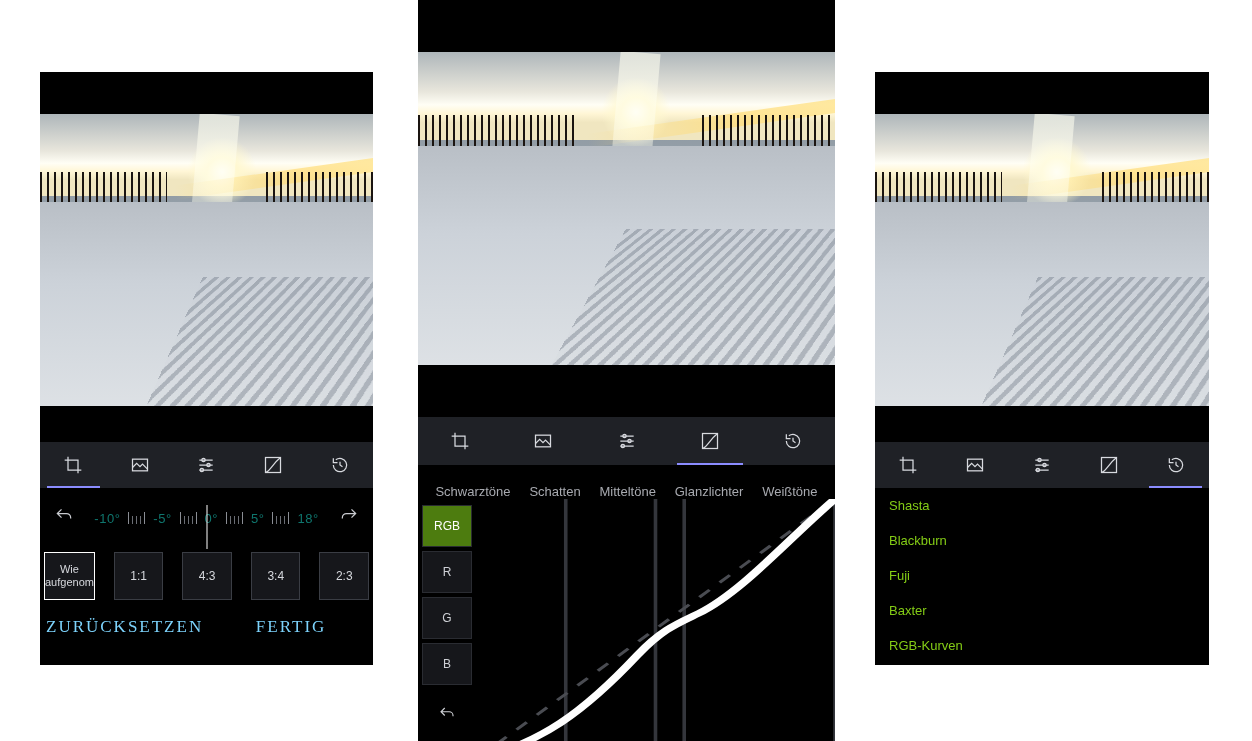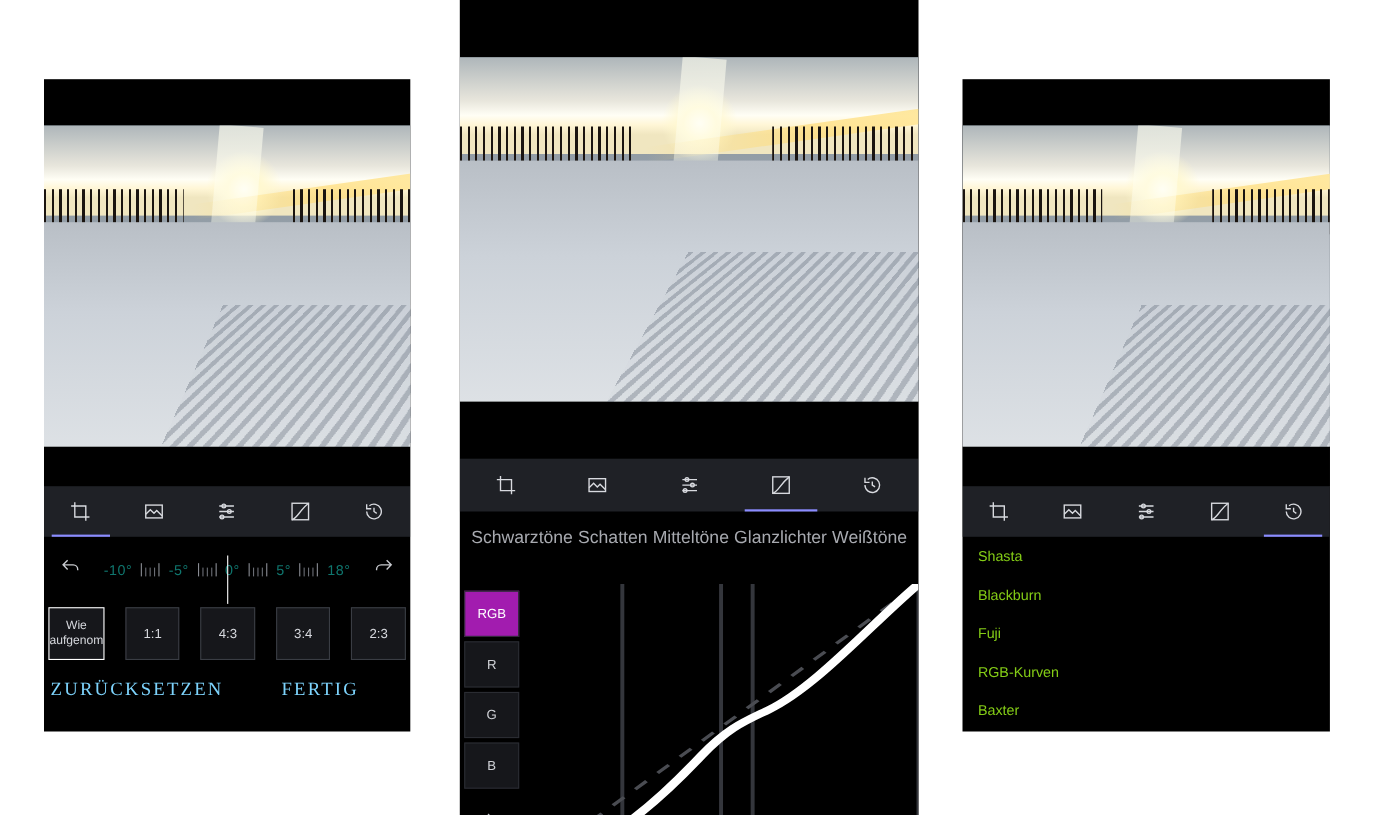--- a/index.html
+++ b/index.html
@@ -40,26 +40,26 @@
   .ticks{display:flex;align-items:flex-end;gap:3px;margin:0 3px}
   .ticks span{width:1px;height:8px;background:#6a6d74}
   .ticks span:first-child,.ticks span:last-child{height:12px;background:#8a8d94}
   .center-tick{position:absolute;left:50%;top:-6px;width:1px;height:44px;background:#fff;transform:translateX(-50%)}
   .aspect-row{display:flex;gap:19px;padding:0 4px;height:56px;align-items:center}
   .aspect-btn{flex:1;height:46px;border:1px solid #3a3d44;background:#16171b;color:#d6d8dd;font-size:12px;display:flex;align-items:center;justify-content:center;text-align:center;cursor:pointer;line-height:1.2}
   .aspect-btn.sel{border:1.5px solid #fff;font-size:11px}
   .footer{display:flex;height:46px;align-items:center}
   .footer button{flex:1;background:none;border:none;color:#7dd3fc;font-size:17px;letter-spacing:2px;cursor:pointer;font-family:Liberation Serif, serif}
   
-  .tone-row{display:flex;height:34px;align-items:flex-start;justify-content:space-around;padding:16px 8px;color:#a8aab0;font-size:16px}
+  .tone-row{display:flex;height:34px;align-items:flex-end;justify-content:space-around;padding:0 8px;color:#a8aab0;font-size:13px}
   .tone-row span{cursor:pointer}
   .curve-area{position:relative;height:260px;display:flex}
   .chan-col{width:50px;display:flex;flex-direction:column;gap:0;padding:4px}
   .chan-btn{height:40px;margin:2px 0;background:#16171b;border:1px solid #2a2c32;color:#cfd1d6;font-size:12px;display:flex;align-items:center;justify-content:center;cursor:pointer}
-  .chan-btn.sel{background:#a21caf;color:#fff}
+  .chan-btn.sel{background:#4d7c0f;color:#fff}
   .undo-btn{margin-top:10px;height:34px;display:flex;align-items:center;justify-content:center;cursor:pointer}
   .undo-btn svg{width:18px;height:18px;stroke:#cfd1d6;stroke-width:1.5;fill:none}
   .curve-plot{flex:1;position:relative}
   .curve-plot .grid line{stroke:#34363c;stroke-width:1}
   .curve-plot .diag{stroke:#4a4c52;stroke-width:1;stroke-dasharray:4 4}
   .curve-plot .curve{stroke:#fff;stroke-width:2.5;fill:none}
   
   .preset-list{display:flex;flex-direction:column}
   .preset-item{height:35px;padding:0 14px;display:flex;align-items:center;color:#84cc16;font-size:13px;cursor:pointer}
   .letterbox{height:36px;background:#000}
@@ -301,19 +301,19 @@
           <svg viewBox="0 0 24 24">
             <path d="M4 12a8 8 0 1 0 3-6.2M4 4v5h5"></path>
             <path d="M12 8v4l3 2"></path>
           </svg>
         </div>
   </div>
   <div class="preset-list">
     <div class="preset-item">Shasta</div>
     <div class="preset-item">Blackburn</div>
     <div class="preset-item">Fuji</div>
+    <div class="preset-item">Baxter</div>
     <div class="preset-item">RGB-Kurven</div>
-    <div class="preset-item">Baxter</div>
     <div class="preset-item">Wie aufgenommen</div>
   </div>
 </div>
 
 </div>
 
 </body></html>

